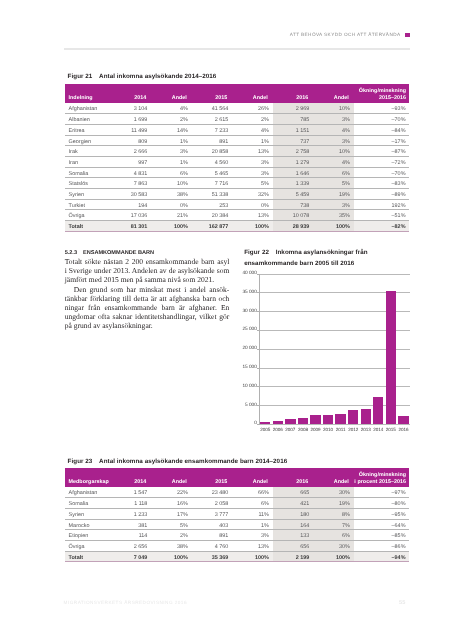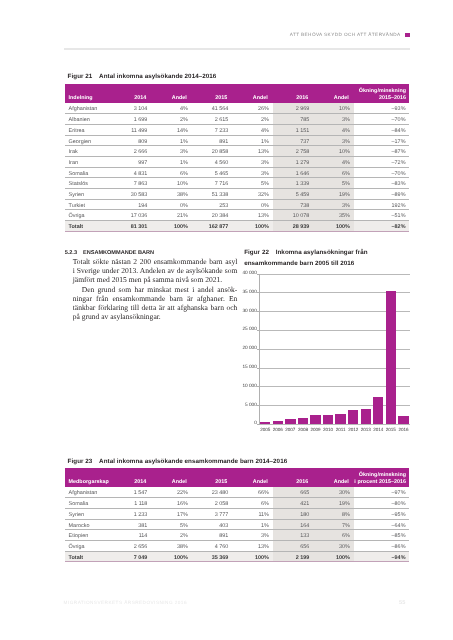--- a/index.html
+++ b/index.html
@@ -34,21 +34,21 @@
   .tbl tbody tr.totrow td{font-weight:700;color:#3b3b3b;background:#efedeb;
       border-bottom:1.8px solid #c2a2b8;border-top:0.7px solid #9b9b9b;}
   .c-left{text-align:left;}
   .c-rgt{text-align:right;}
   .shadecol{background:#e6e3e0;}
   .tbl tbody tr.totrow td.shadecol{background:#e6e3e0;}
 
   
   .secnum{position:absolute;font-size:5.6px;font-weight:700;color:#231f20;letter-spacing:-0.03px;white-space:nowrap;}
   .bodytext{position:absolute;font-family:"Liberation Serif",serif;font-size:7.55px;
-      line-height:9.2px;color:#231f20;margin-left:8px;}
+      line-height:9.2px;color:#231f20;}
   .bodytext p{margin:0;}
   .tline{display:block;width:100%;text-align:justify;text-align-last:justify;
       white-space:pre;line-height:9.2px;}
   .tline.lastline{text-align-last:left;}
   .tline.ind{text-indent:9px;}
 
   
   .chart{position:absolute;}
   .chart .plot{position:absolute;}
   .gridline{position:absolute;height:1px;background:#b9b9b9;}
@@ -440,22 +440,23 @@
     <span>5.2.3</span><span style="display:inline-block;width:6px"></span><span>ENSAMKOMMANDE BARN</span>
   </div>
   <div class="bodytext" id="body1" style="left:64.7px;top:257px;width:164.7px;">
       <p>
         <span class="tline">Totalt sökte nästan 2 200 ensamkommande barn asyl</span>
         <span class="tline">i Sverige under 2013. Andelen av de asylsökande som</span>
         <span class="tline lastline">jämfört med 2015 men på samma nivå som 2021.</span>
       </p>
       <p>
         <span class="tline ind">Den grund som har minskat mest i andel ansök-</span>
+        <span class="tline">tänkbar förklaring till detta är att afghanska barn och</span>
         <span class="tline">ningar från ensamkommande barn är afghaner. En</span>
-        <span class="tline">tänkbar förklaring till detta är att afghanska barn och</span>
+        <span class="tline">ungdomar ofta saknar identitetshandlingar, vilket gör</span>
         <span class="tline lastline">på grund av asylansökningar.</span>
       </p>
     </div>
 
   <div class="figcap" id="cap22" style="left:244.2px;top:248.4px;width:175px;line-height:10.3px;">
     <span class="lab">Figur 22</span><span>Inkomna asylansökningar från ensamkommande barn 2005 till 2016</span>
   </div>
   <div class="chart" id="chart22" style="left:244.2px;top:268.5px;width:175px;height:168px;">
       <div class="plot" style="left: 14.8px; top: 5px; width: 150.7px; height: 150.4px;">
         <div class="gridline" style="left: 0px; top: 150.4px; width: 150.7px;"></div>

